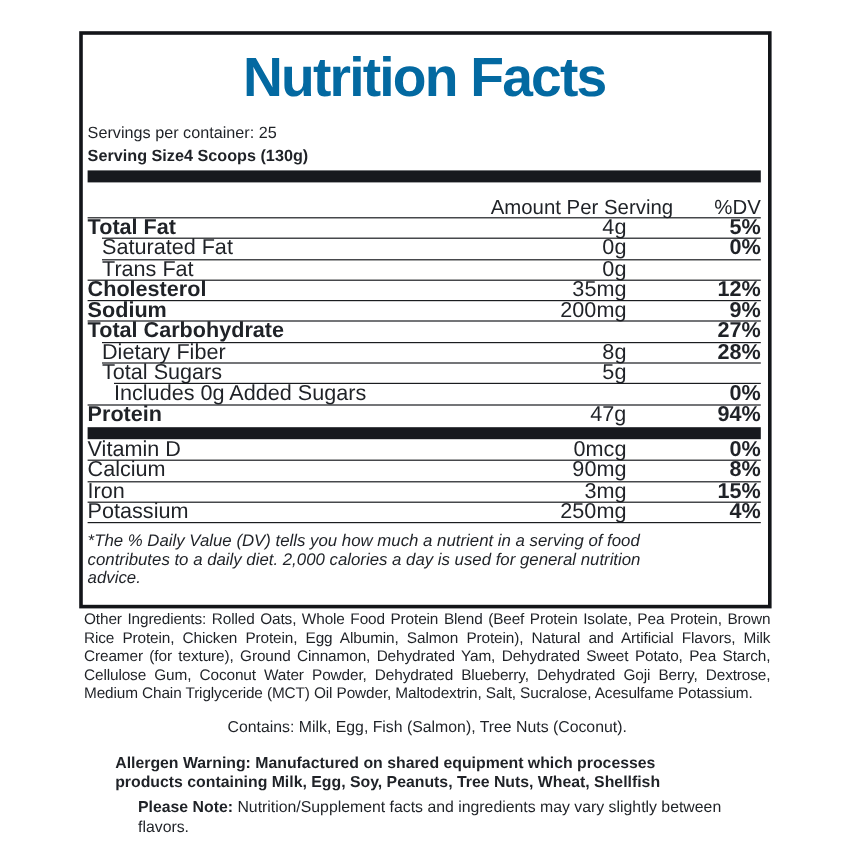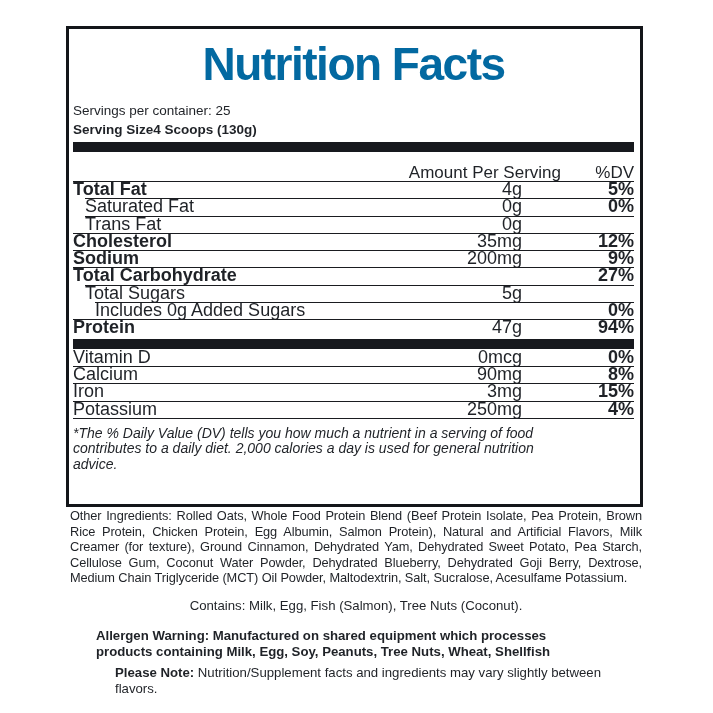--- a/index.html
+++ b/index.html
@@ -101,20 +101,25 @@
     <span class="name">Sodium</span>
     <span class="amt">200mg</span>
     <span class="dv">9%</span>
   </div>
 
   <div class="row sep-full bold-name">
     <span class="name">Total Carbohydrate</span>
     <span class="dv">27%</span>
   </div>
 
+  <div class="row sep-indent ind1">
+    <span class="name">Dietary Fiber</span>
+    <span class="amt">8g</span>
+    <span class="dv">28%</span>
+  </div>
 
   <div class="row sep-indent ind1">
     <span class="name">Total Sugars</span>
     <span class="amt">5g</span>
     <span class="dv"></span>
   </div>
 
   <div class="row sep-indent2 ind2">
     <span class="name">Includes 0g Added Sugars</span>
     <span class="amt"></span>

